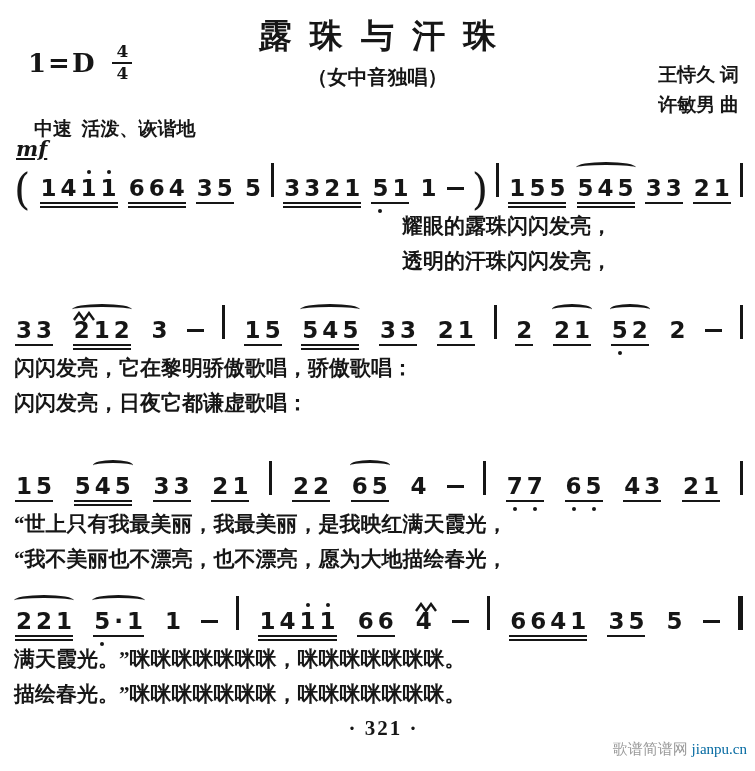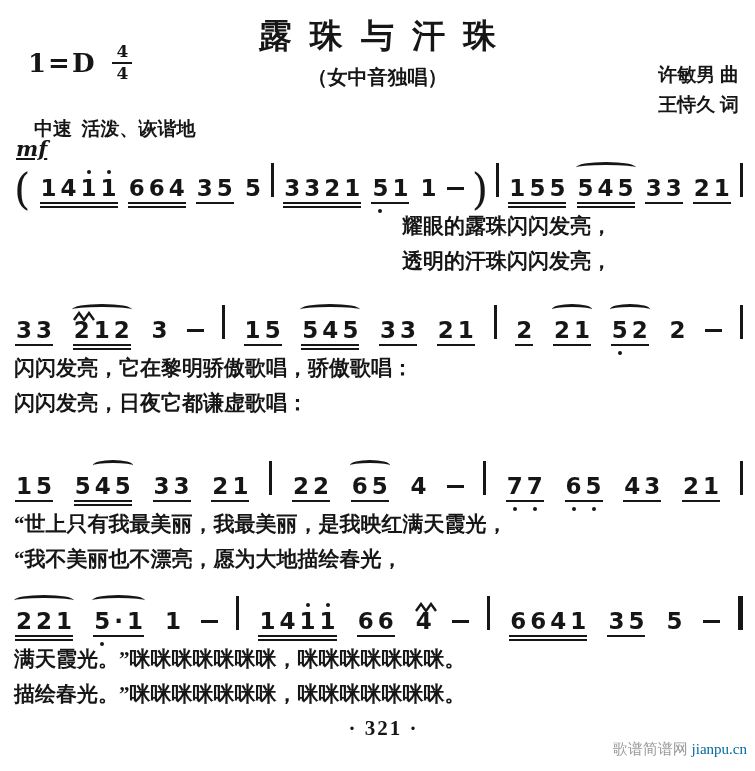--- a/index.html
+++ b/index.html
@@ -65,22 +65,22 @@
     <span>1=D</span>
     <span class="meter">
       <span class="meter-num">4</span>
       <span>4</span>
     </span>
   </div>
 
   <div class="subtitle">（女中音独唱）</div>
 
   <div class="credits">
+    <div>王恃久 词</div>
     <div>许敏男 曲</div>
-    <div>王恃久 词</div>
   </div>
 
   <div class="tempo">中速  活泼、诙谐地</div>
   <div class="dyn">mf</div>
 
   <div class="system sys1">
       <div class="music-row">
         <span class="paren">(</span>
         <span class="note-group">
           <span class="nchar">1</span>
@@ -336,20 +336,21 @@
           <span class="lyric-word">是我</span>
           <span class="lyric-word">映红</span>
           <span class="lyric-word">满天</span>
           <span class="lyric-word">霞光，</span>
         </div>
         <div class="lyric-row">
           <span class="lyric-word">“我不</span>
           <span class="lyric-word">美</span>
           <span class="lyric-word">丽</span>
           <span class="lyric-word">也不</span>
+          <span class="lyric-word">漂亮，也不</span>
           <span class="lyric-word">漂</span>
           <span class="lyric-word">亮，</span>
           <span class="lyric-word">愿为</span>
           <span class="lyric-word">大地</span>
           <span class="lyric-word">描绘</span>
           <span class="lyric-word">春光，</span>
         </div>
       </div>
     </div>
   <div class="system sys4">

